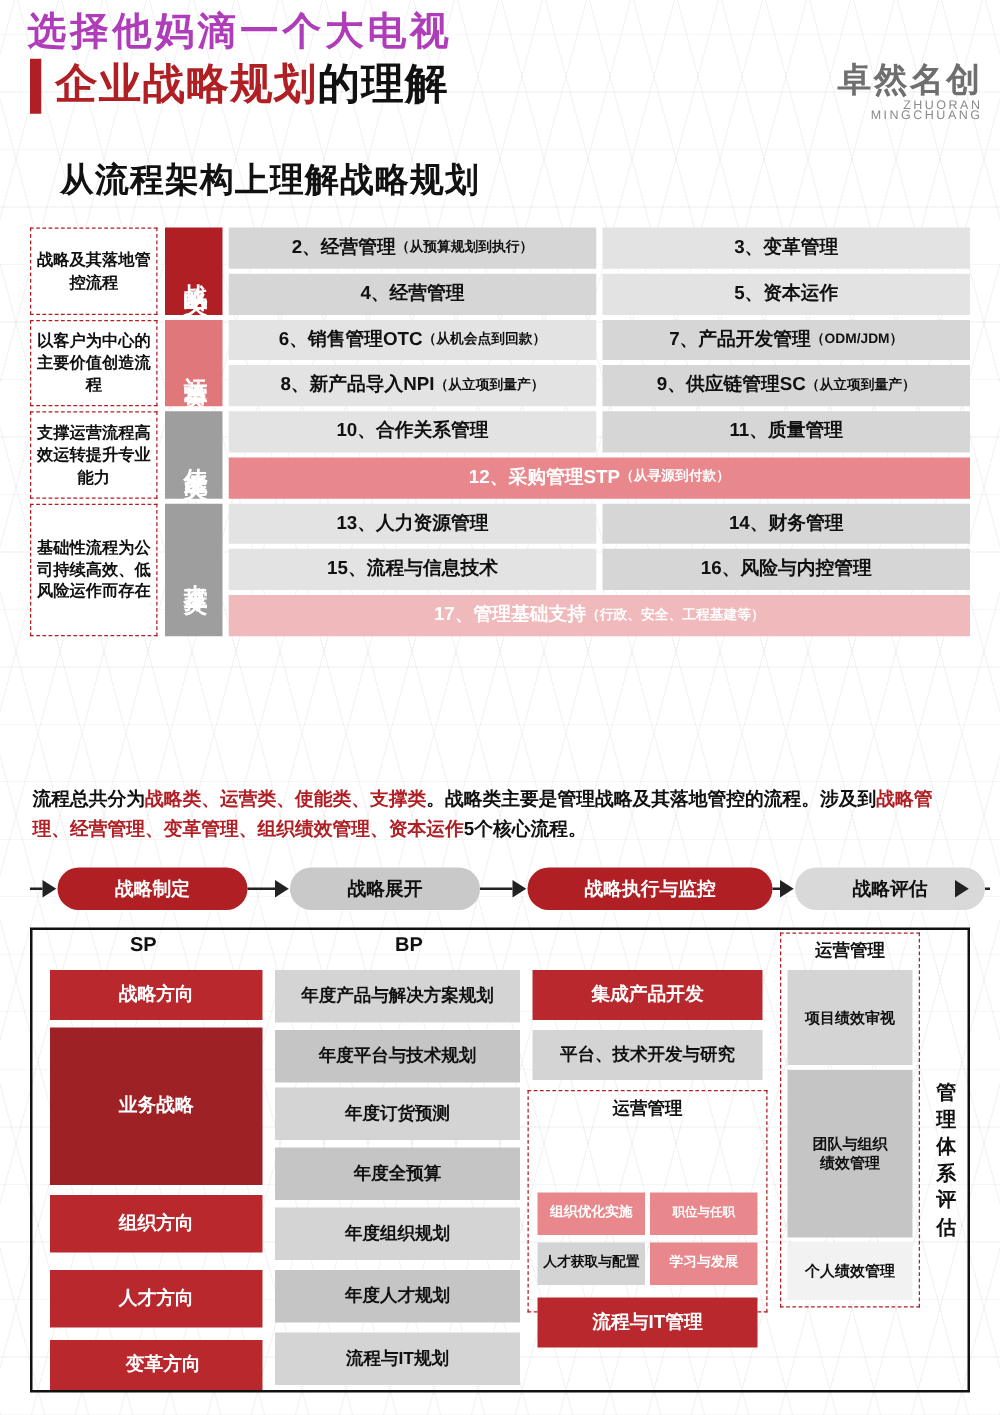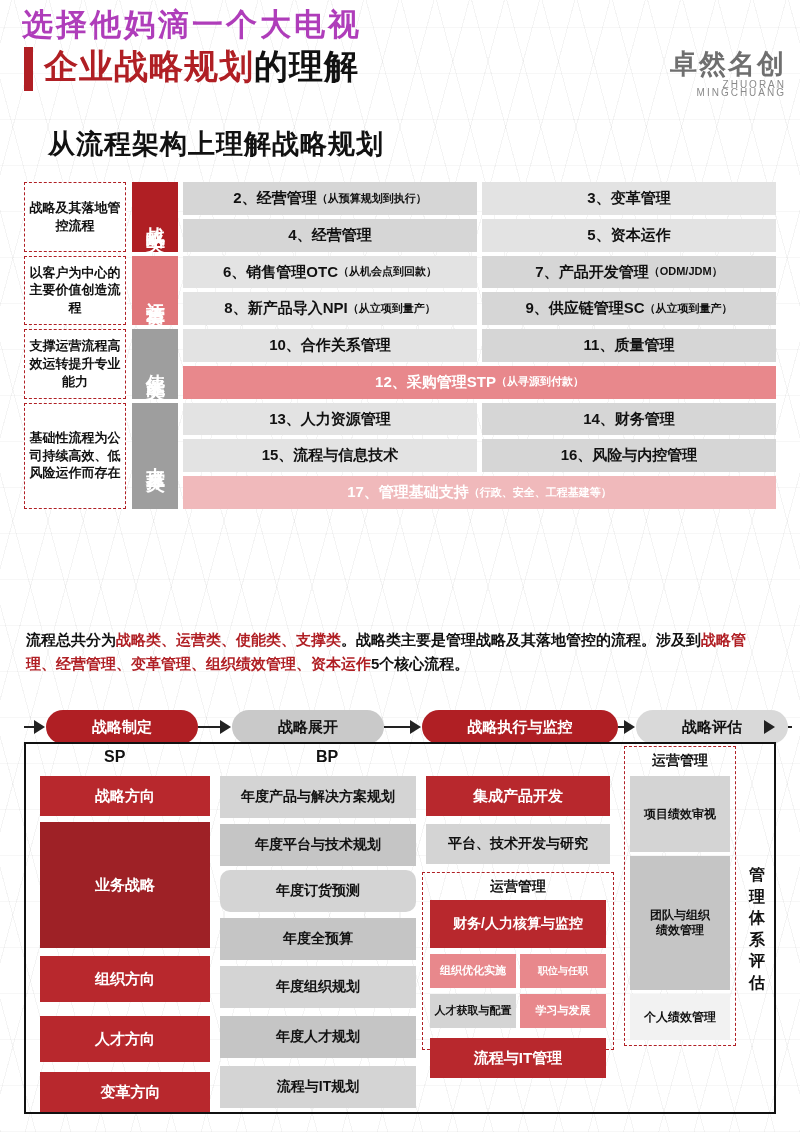--- a/index.html
+++ b/index.html
@@ -73,21 +73,21 @@
   .cell-grey { background:#d6d6d6; color:#111; }
   .cell-lgrey { background:#e3e3e3; color:#111; }
   .cell-lpink { background:#f0b9bb; color:#fff; }
   .full { width:100%; }
 
   
   .para { position:absolute; top:628px; left:26px; width:748px; font-size:15px; font-weight:700; line-height:1.62; color:#111; }
   .para .r { color:#b01f24; }
 
   
-  .flow { position:absolute; top:710px; left:24px; width:752px; height:40px; }
+  .flow { position:absolute; top:694px; left:24px; width:752px; height:40px; }
   .farrow {
     position:absolute; top:0; height:34px; display:flex; align-items:center; justify-content:center;
     font-size:15px; font-weight:700; border-radius:17px;
   }
   .fa-red { background:#b01f24; color:#fff; }
   .fa-grey { background:#c9c9c9; color:#111; }
   .fa-grey2 { background:#d9d9d9; color:#111; }
   .arrow-head { position:absolute; top:10px; width:0; height:0; border-left:11px solid #222; border-top:7px solid transparent; border-bottom:7px solid transparent; }
   .arrow-line { position:absolute; top:16px; height:2px; background:#222; }
 
@@ -262,30 +262,29 @@
   <div class="bottom" id="bottom">
       <div class="blabel" style="left: 78px; top: 4px;">SP</div>
       <div class="blabel" style="left: 290px; top: 4px;">BP</div>
       <div class="bbox b-red" style="position: absolute; left: 14px; top: 32px; width: 170px; height: 40px; font-size: 15px; white-space: pre-line;">战略方向</div>
       <div class="bbox b-dred" style="position: absolute; left: 14px; top: 78px; width: 170px; height: 126px; font-size: 15px; white-space: pre-line;">业务战略</div>
       <div class="bbox b-red" style="position: absolute; left: 14px; top: 212px; width: 170px; height: 46px; font-size: 15px; white-space: pre-line;">组织方向</div>
       <div class="bbox b-red" style="position: absolute; left: 14px; top: 272px; width: 170px; height: 46px; font-size: 15px; white-space: pre-line;">人才方向</div>
       <div class="bbox b-red" style="position: absolute; left: 14px; top: 328px; width: 170px; height: 40px; font-size: 15px; white-space: pre-line; padding-left: 13px;">变革方向</div>
       <div class="bbox b-grey" style="position: absolute; left: 194px; top: 32px; width: 196px; height: 42px; font-size: 14px; white-space: pre-line;">年度产品与解决方案规划</div>
       <div class="bbox b-grey2" style="position: absolute; left: 194px; top: 80px; width: 196px; height: 42px; font-size: 14px; white-space: pre-line;">年度平台与技术规划</div>
-      <div class="bbox b-grey" style="position: absolute; left: 194px; top: 126px; width: 196px; height: 42px; font-size: 14px; white-space: pre-line; border-radius: 10px;">年度订货预测</div>
+      <div class="bbox b-grey" style="position: absolute; left: 194px; top: 126px; width: 196px; height: 42px; font-size: 14px; white-space: pre-line;">年度订货预测</div>
       <div class="bbox b-grey2" style="position: absolute; left: 194px; top: 174px; width: 196px; height: 42px; font-size: 14px; white-space: pre-line;">年度全预算</div>
       <div class="bbox b-grey" style="position: absolute; left: 194px; top: 222px; width: 196px; height: 42px; font-size: 14px; white-space: pre-line;">年度组织规划</div>
       <div class="bbox b-grey2" style="position: absolute; left: 194px; top: 272px; width: 196px; height: 42px; font-size: 14px; white-space: pre-line;">年度人才规划</div>
       <div class="bbox b-grey" style="position: absolute; left: 194px; top: 322px; width: 196px; height: 42px; font-size: 14px; white-space: pre-line;">流程与IT规划</div>
       <div class="bbox b-red" style="position: absolute; left: 400px; top: 32px; width: 184px; height: 40px; font-size: 15px; white-space: pre-line;">集成产品开发</div>
       <div class="bbox b-grey" style="position: absolute; left: 400px; top: 80px; width: 184px; height: 40px; font-size: 14px; white-space: pre-line;">平台、技术开发与研究</div>
       <div class="dashbox" style="left: 396px; top: 128px; width: 192px; height: 178px;"></div>
       <div class="dashtitle" style="left: 396px; top: 134px; width: 192px;">运营管理</div>
-      <div class="bbox b-red" style="position: absolute; left: 404px; top: 156px; width: 176px; height: 48px; font-size: 14px; white-space: pre-line;">财务/人力核算与监控</div>
       <div class="bbox b-pink" style="position: absolute; left: 404px; top: 210px; width: 86px; height: 34px; font-size: 11px; white-space: pre-line;">组织优化实施</div>
       <div class="bbox b-pink" style="position: absolute; left: 494px; top: 210px; width: 86px; height: 34px; font-size: 10px; white-space: pre-line;">职位与任职</div>
       <div class="bbox b-grey" style="position: absolute; left: 404px; top: 250px; width: 86px; height: 34px; font-size: 11px; white-space: pre-line;">人才获取与配置</div>
       <div class="bbox b-pink" style="position: absolute; left: 494px; top: 250px; width: 86px; height: 34px; font-size: 11px; white-space: pre-line;">学习与发展</div>
       <div class="bbox b-red" style="position: absolute; left: 404px; top: 294px; width: 176px; height: 40px; font-size: 15px; white-space: pre-line;">流程与IT管理</div>
       <div class="dashbox" style="left: 598px; top: 2px; width: 112px; height: 300px;"></div>
       <div class="dashtitle" style="left: 598px; top: 8px; width: 112px;">运营管理</div>
       <div class="bbox b-grey" style="position: absolute; left: 604px; top: 32px; width: 100px; height: 76px; font-size: 12px; white-space: pre-line;">项目绩效审视</div>
       <div class="bbox b-grey2" style="position: absolute; left: 604px; top: 112px; width: 100px; height: 134px; font-size: 12px; white-space: pre-line;">团队与组织
 绩效管理</div>

